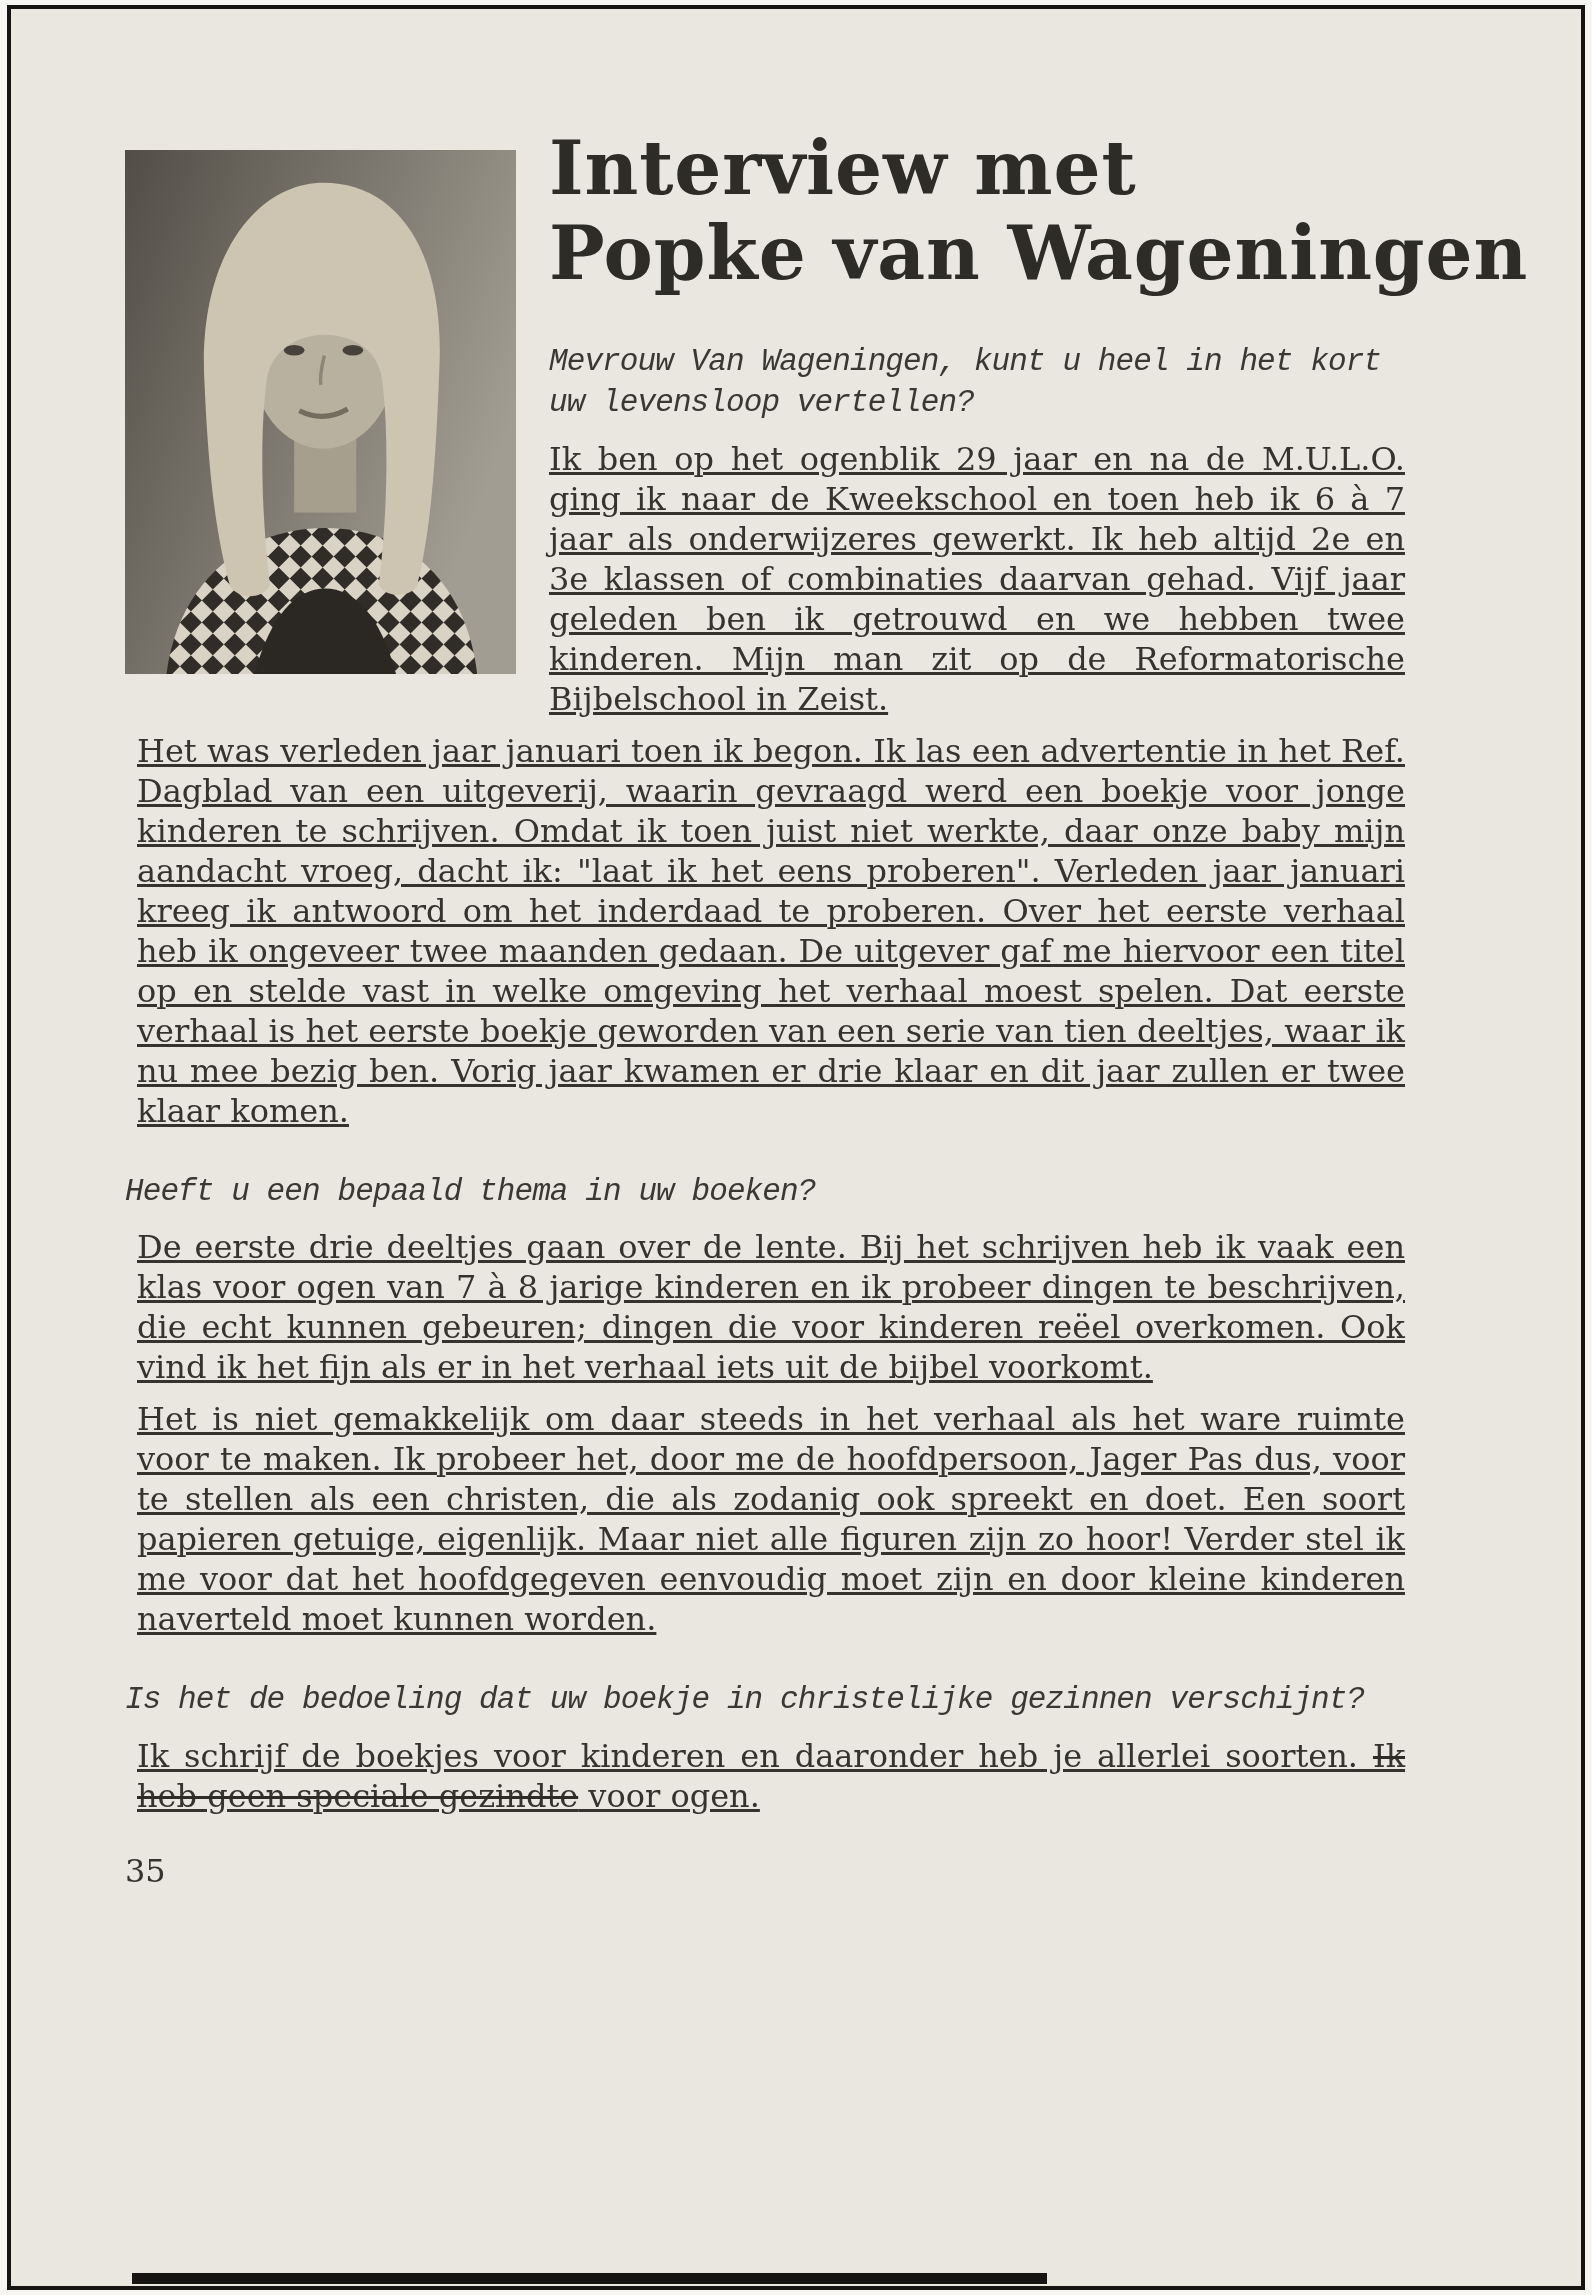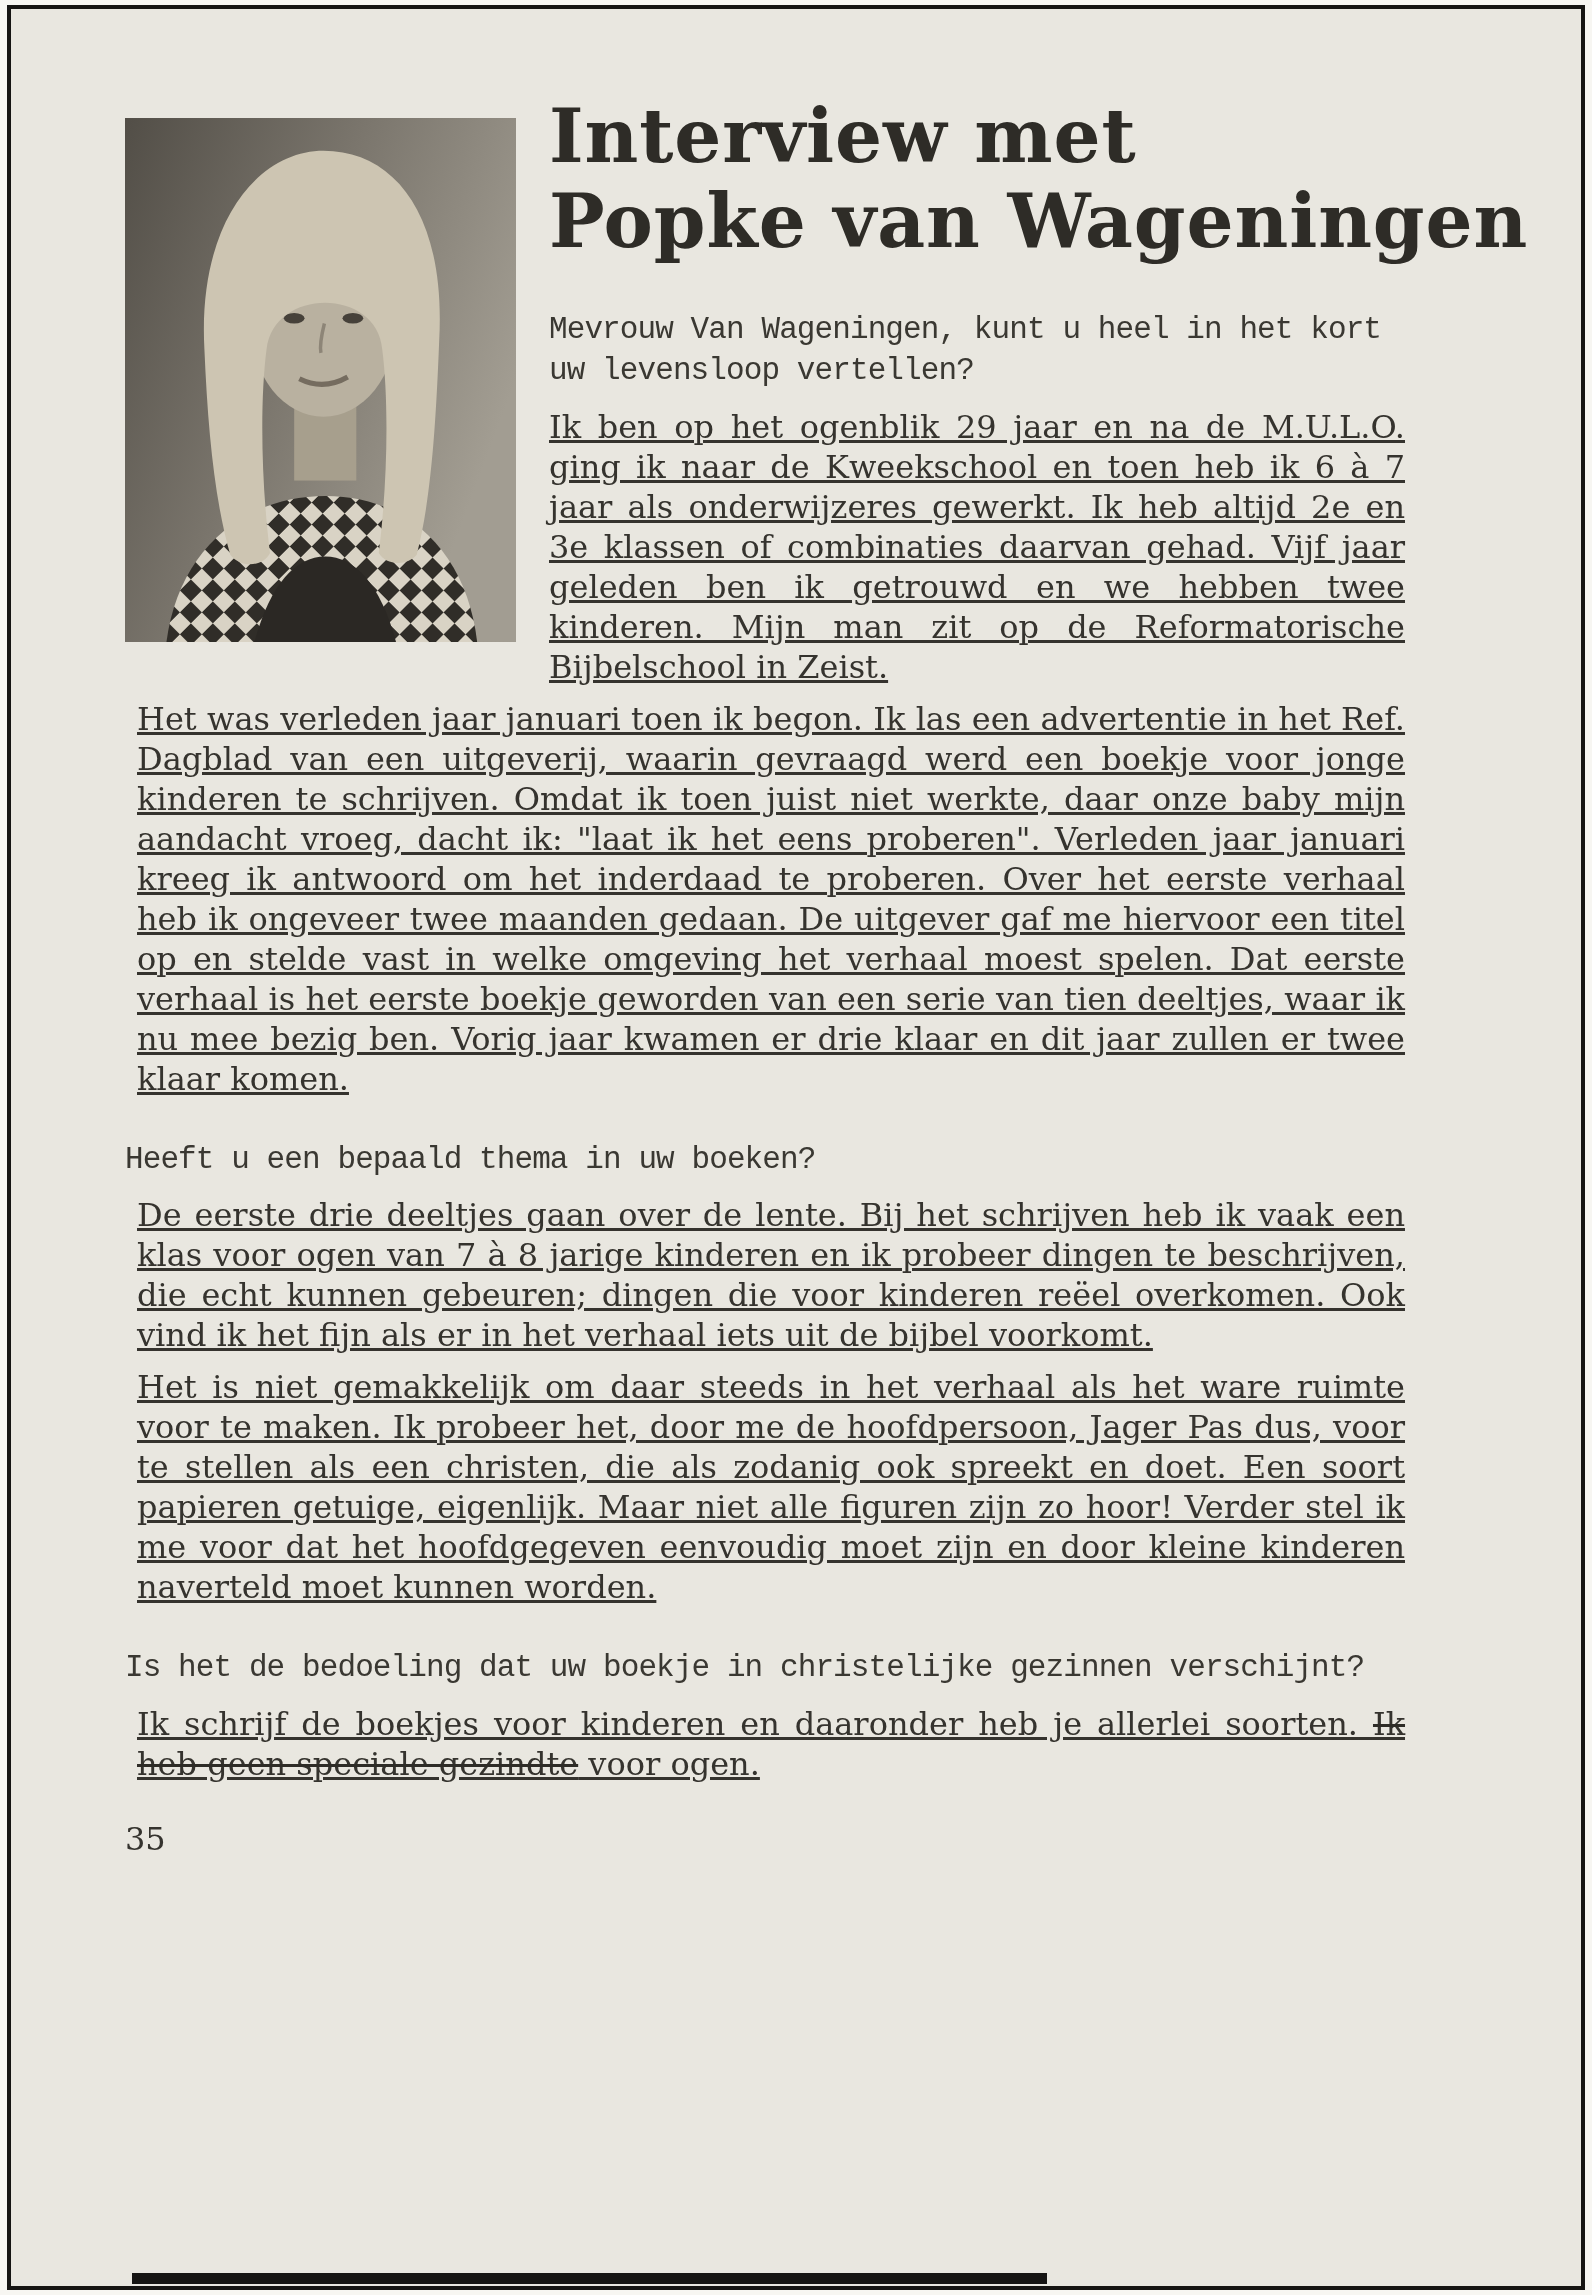--- a/index.html
+++ b/index.html
@@ -17,21 +17,21 @@
     position: absolute;
     top: 5.2px;
     left: 7px;
     right: 7px;
     bottom: 5.2px;
     border: 4.3px solid #161513;
     background: #e9e7e0;
     overflow: hidden;
   }
   .content {
-    padding: 85px 164px 0 114px;
+    padding: 117px 164px 0 114px;
     color: #35332e;
   }
   .photo {
     float: left;
     width: 391px;
     height: 524px;
     margin: 24px 33px 12px 0;
     background: #7b766d;
     overflow: hidden;
   }
@@ -41,20 +41,21 @@
     font-family: "DejaVu Serif", serif;
     font-weight: bold;
     font-size: 74px;
     line-height: 85px;
     color: #2e2c27;
     letter-spacing: 0.9px;
   }
   h1.title span { display: block; white-space: nowrap; }
   .q {
     font-family: "Liberation Mono", monospace;
+    font-style: italic;
     font-size: 31px;
     line-height: 41px;
     letter-spacing: -0.9px;
     margin: 40px 0 15.5px 0;
     color: #3a3832;
   }
   .a {
     font-family: "DejaVu Serif", serif;
     font-size: 32px;
     line-height: 40px;

